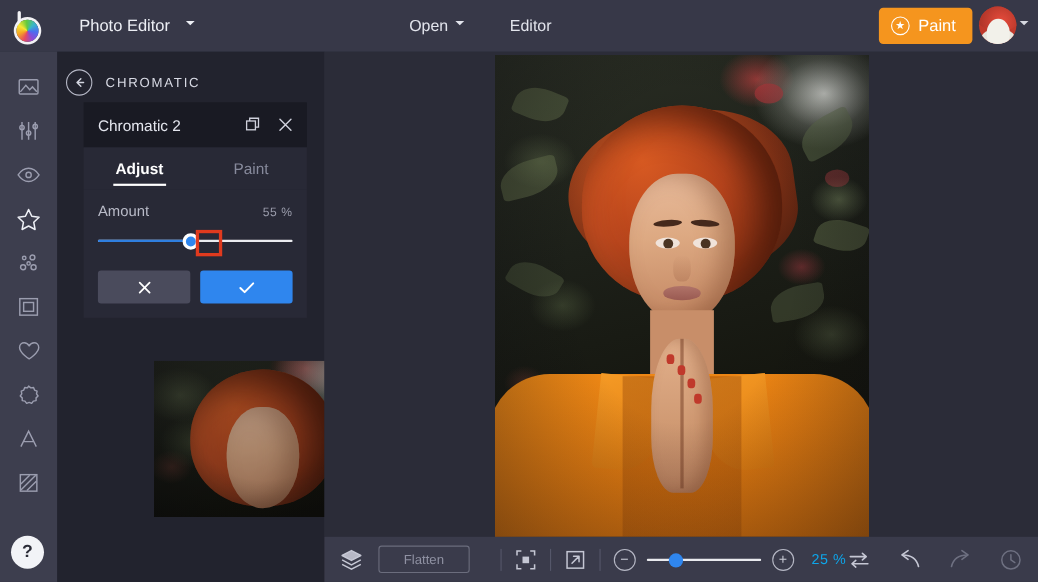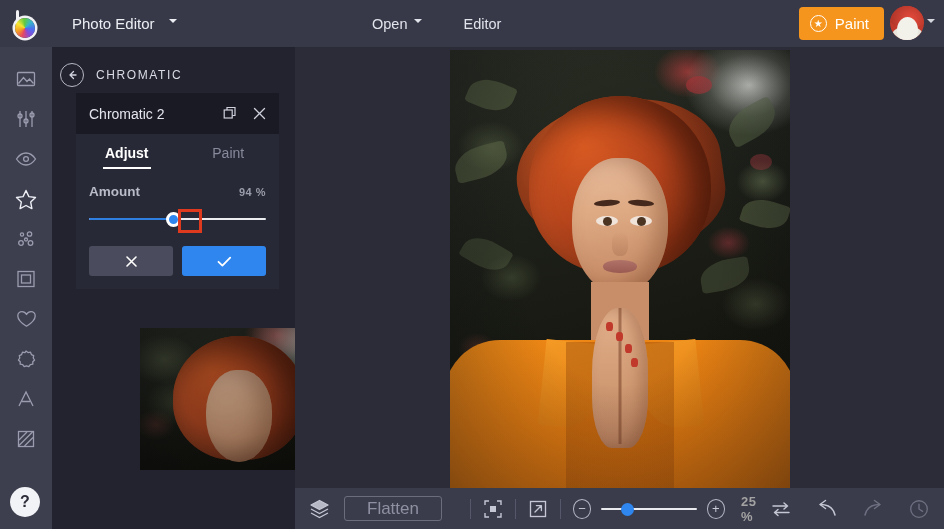--- a/index.html
+++ b/index.html
@@ -133,21 +133,21 @@
     flex:1; display:flex; align-items:center; justify-content:center;
     font-size:14px; color:#878a9c; cursor:pointer; position:relative;
   }
   .tab.active { color:#ffffff; font-weight:bold; }
   .tab.active::after {
     content:""; position:absolute; left:50%; transform:translateX(-50%);
     bottom:3px; width:48px; height:2px; background:#ffffff;
   }
 
   .ctrl-body { background:#282936; padding:12px 13px 13px 13px; }
-  .ctrl-row { display:flex; justify-content:space-between; align-items:baseline;font-weight:bold; }
+  .ctrl-row { display:flex; justify-content:space-between; align-items:baseline; }
   .ctrl-label { font-size:13.5px; color:#b9bbc8; }
   .ctrl-value { font-size:11px; color:#9a9cab; letter-spacing:.5px; }
 
   .slider { position:relative; height:22px; margin-top:9px; }
   .slider-track {
     position:absolute; left:0; top:10px; width:100%; height:2px; background:#ebecf0; border-radius:1px;
   }
   .slider-fill {
     position:absolute; left:0; top:10px; height:2px; background:#2f7fe0; border-radius:1px;
   }
@@ -298,33 +298,33 @@
   .bottombar {
     position:absolute; left:295px; top:488px; width:649px; height:41px;
     background:#3a3b4b; display:flex; align-items:center; padding:0 14px;
     gap:0;
   }
   .bb-icon { color:#c5c7d4; cursor:pointer; display:flex; align-items:center; justify-content:center; }
   .bb-icon.dim { color:#6e7081; }
   .flatten {
     margin-left:14px; height:25px; padding:0 22px; border-radius:3px;
     border:1px solid #6b6d7d; background:transparent; color:#8f91a2;
-    font-size:17px; font-family:inherit; cursor:pointer;
+    font-size:12px; font-family:inherit; cursor:pointer;
     display:flex; align-items:center;
   }
   .bb-sep { width:1px; height:20px; background:#55576a; margin:0 12px; }
   .zoom-slider { position:relative; width:104px; height:20px; margin:0 10px; }
   .zoom-track {
     position:absolute; left:0; top:9px; width:100%; height:2px; background:#e9eaee; border-radius:1px;
   }
   .zoom-thumb {
     position:absolute; top:4px; left:6px; width:13px; height:13px; border-radius:50%;
     background:#2f86ee; cursor:pointer;
   }
-  .zoom-val { font-size:13px; color:#a3a3a3; margin:0 0 0 16px; letter-spacing:.5px;font-weight:bold; }
+  .zoom-val { font-size:13px; color:#0ea5e9; margin:0 0 0 16px; letter-spacing:.5px; }
   .circ-btn {
     width:20px; height:20px; border-radius:50%; border:1.4px solid #b5b7c4;
     display:flex; align-items:center; justify-content:center; color:#c9cbd6; cursor:pointer;
     font-size:13px; line-height:1;
   }
   .spacer { flex:1; }
   .bb-right { display:flex; align-items:center; gap:24px; }
 </style>
 </head>
 <body>
@@ -470,21 +470,21 @@
           <span>Adjust</span>
         </div>
         <div class="tab">
           <span>Paint</span>
         </div>
       </div>
 
       <div class="ctrl-body">
         <div class="ctrl-row">
           <span class="ctrl-label">Amount</span>
-          <span class="ctrl-value">94 %</span>
+          <span class="ctrl-value">55 %</span>
         </div>
         <div class="slider">
           <div class="slider-track"></div>
           <div class="slider-fill" id="amt-fill" style="width: 84.96px;"></div>
           <div class="slider-thumb" id="amt-thumb" style="left: 77.46px;"></div>
         </div>
         <div class="confirm-row">
           <button class="btn-cancel">
             <svg width="15" height="15" viewBox="0 0 15 15" fill="none" stroke="currentColor" stroke-width="1.6">
               <path d="M3 3 L12 12 M12 3 L3 12" stroke-linecap="round"></path>

